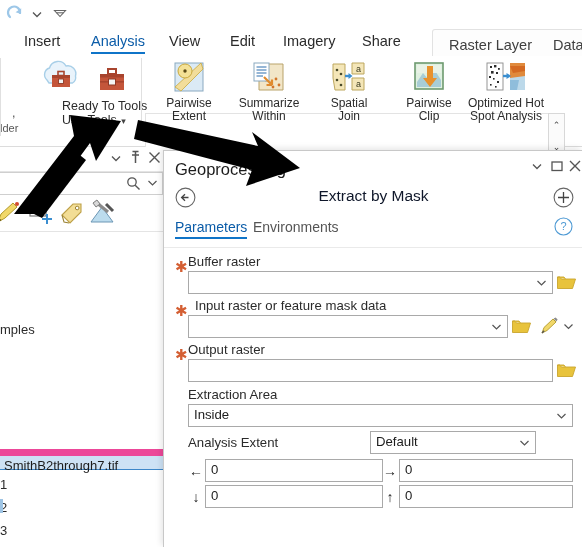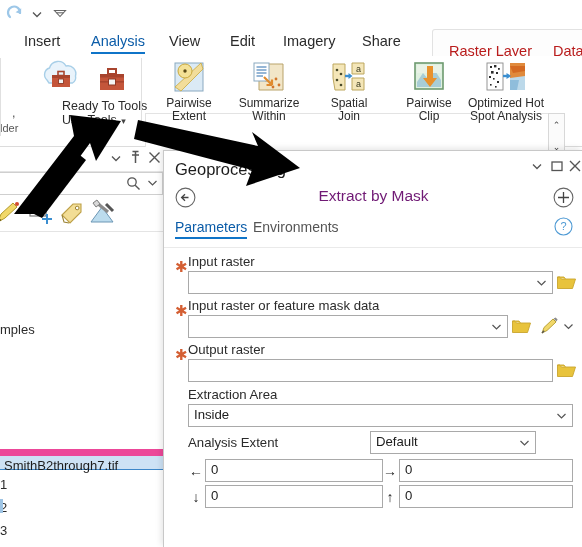--- a/index.html
+++ b/index.html
@@ -26,21 +26,21 @@
   }
   .tab.active { color:#0b5ca8; font-weight:normal; }
   .tab.active::after{
     content:""; position:absolute; left:0; right:0; bottom:2px; height:2.5px; background:#0f74c8;
   }
   .ctxgroup {
     position:absolute; left:432px; top:1px; width:160px; height:27px;
     background:#fdfdfd; border:1px solid #e2e2e2; border-bottom:none;
     border-radius:3px 3px 0 0;
   }
-  .ctxtab { position:absolute; top:10px; height:27px; line-height:26px; font-size:14.5px; color:#b91c1c; white-space:nowrap; }
+  .ctxtab { position:absolute; top:4px; height:27px; line-height:26px; font-size:14.5px; color:#404040; white-space:nowrap; }
 
   
   .ribbon { position:absolute; left:0; top:56px; width:582px; height:90px; background:#ffffff;
             border-bottom:1px solid #dcdcdc; }
   .rgroup-sep { position:absolute; top:2px; width:1px; height:78px; background:#e0e0e0; }
 
   .bigbtn { position:absolute; text-align:center; cursor:pointer; }
   .bigbtn .lbl { font-size:12.5px; color:#2b2b2b; line-height:13.5px; white-space:nowrap;margin-left:32px; }
 
   .glabel { position:absolute; font-size:11px; color:#555; white-space:nowrap; }
@@ -74,21 +74,21 @@
 
   
   .gp { position:absolute; left:163px; top:150px; width:419px; height:397px;
         background:#ffffff; border-left:1px solid #c8c8c8; border-top:1px solid #c8c8c8;
         box-shadow:-2px -2px 6px rgba(0,0,0,0.10); box-sizing:border-box; }
   .gp-title { position:absolute; left:11px; top:9px; font-size:16.5px; color:#1c1c1c; white-space:nowrap;}
   .gp-winbtn { position:absolute; top:8px; width:18px; height:16px; text-align:center; cursor:pointer; color:#444;}
 
   .gp-back { position:absolute; left:11px; top:36px; width:21px; height:21px; cursor:pointer;}
   .gp-toolname { position:absolute; left:0; top:36px; width:419px; text-align:center;
-                 font-size:15.5px; color:#701a75; }
+                 font-size:15.5px; color:#0f172a; }
   .gp-add { position:absolute; right:8px; top:36px; width:21px; height:21px; cursor:pointer;}
 
   .gp-tabs { position:absolute; left:11px; top:68px; height:24px; }
   .gp-tab { position:absolute; top:0; font-size:14px; color:#555; cursor:pointer; white-space:nowrap;}
   .gp-tab.active { color:#0b5ca8; }
   .gp-tab.active::after { content:""; position:absolute; left:0; right:0; bottom:-4px; height:2.5px; background:#0f74c8;}
   .gp-help { position:absolute; right:9px; top:66px; width:19px; height:19px; cursor:pointer;}
 
   .gp-body { position:absolute; left:0; top:96px; width:419px; height:301px;
              background:#ffffff; border-top:1px solid #eaeaea;}
@@ -420,38 +420,38 @@
     <div class="gp-help">
       <svg width="19" height="19" viewBox="0 0 19 19">
         <circle cx="9.5" cy="9.5" r="8.5" fill="none" stroke="#4e9ad4" stroke-width="1.1"></circle>
         <text x="9.5" y="13.4" font-size="11" font-family="Liberation Sans" fill="#4e9ad4" text-anchor="middle">?</text>
       </svg>
     </div>
 
     <div class="gp-body">
 
       <div class="req" style="left:11px; top:13px;">✱</div>
-      <div class="flabel" style="left:24px; top:6px;">Input raster</div>
+      <div class="flabel" style="left:24px; top:6px;">Buffer raster</div>
       <div class="fbox" style="left:24px; top:23px; width:365px; height:23px;">
         <div class="val"></div>
         <div class="fchev">
           <svg width="13" height="21" viewBox="0 0 13 21">
               <path d="M2.5 9 L6.5 13 L10.5 9" fill="none" stroke="#555" stroke-width="1.2"></path>
             </svg>
         </div>
       </div>
       <div class="ficon" style="left:393px; top:26px;">
         <svg width="19" height="16" viewBox="0 0 19 16">
           <path d="M0.5 3 L0.5 14.5 L15.5 14.5 L18.5 5 L4.5 5 L3 3 Z" fill="#e8c33c" stroke="#c9a52c" stroke-width="0.9"></path>
           <path d="M0.5 3 L7 3 L8.5 5" fill="#e8c33c" stroke="#c9a52c" stroke-width="0.9"></path>
         </svg>
       </div>
 
       <div class="req" style="left:11px; top:57px;">✱</div>
-      <div class="flabel" style="left:24px; top:50px;text-align:right;">Input raster or feature mask data</div>
+      <div class="flabel" style="left:31px; top:50px;text-align:right;">Input raster or feature mask data</div>
       <div class="fbox" style="left:24px; top:67px; width:320px; height:23px;">
         <div class="val"></div>
         <div class="fchev">
           <svg width="13" height="21" viewBox="0 0 13 21">
               <path d="M2.5 9 L6.5 13 L10.5 9" fill="none" stroke="#555" stroke-width="1.2"></path>
             </svg>
         </div>
       </div>
       <div class="ficon" style="left:348px; top:70px;">
         <svg width="19" height="16" viewBox="0 0 19 16">

